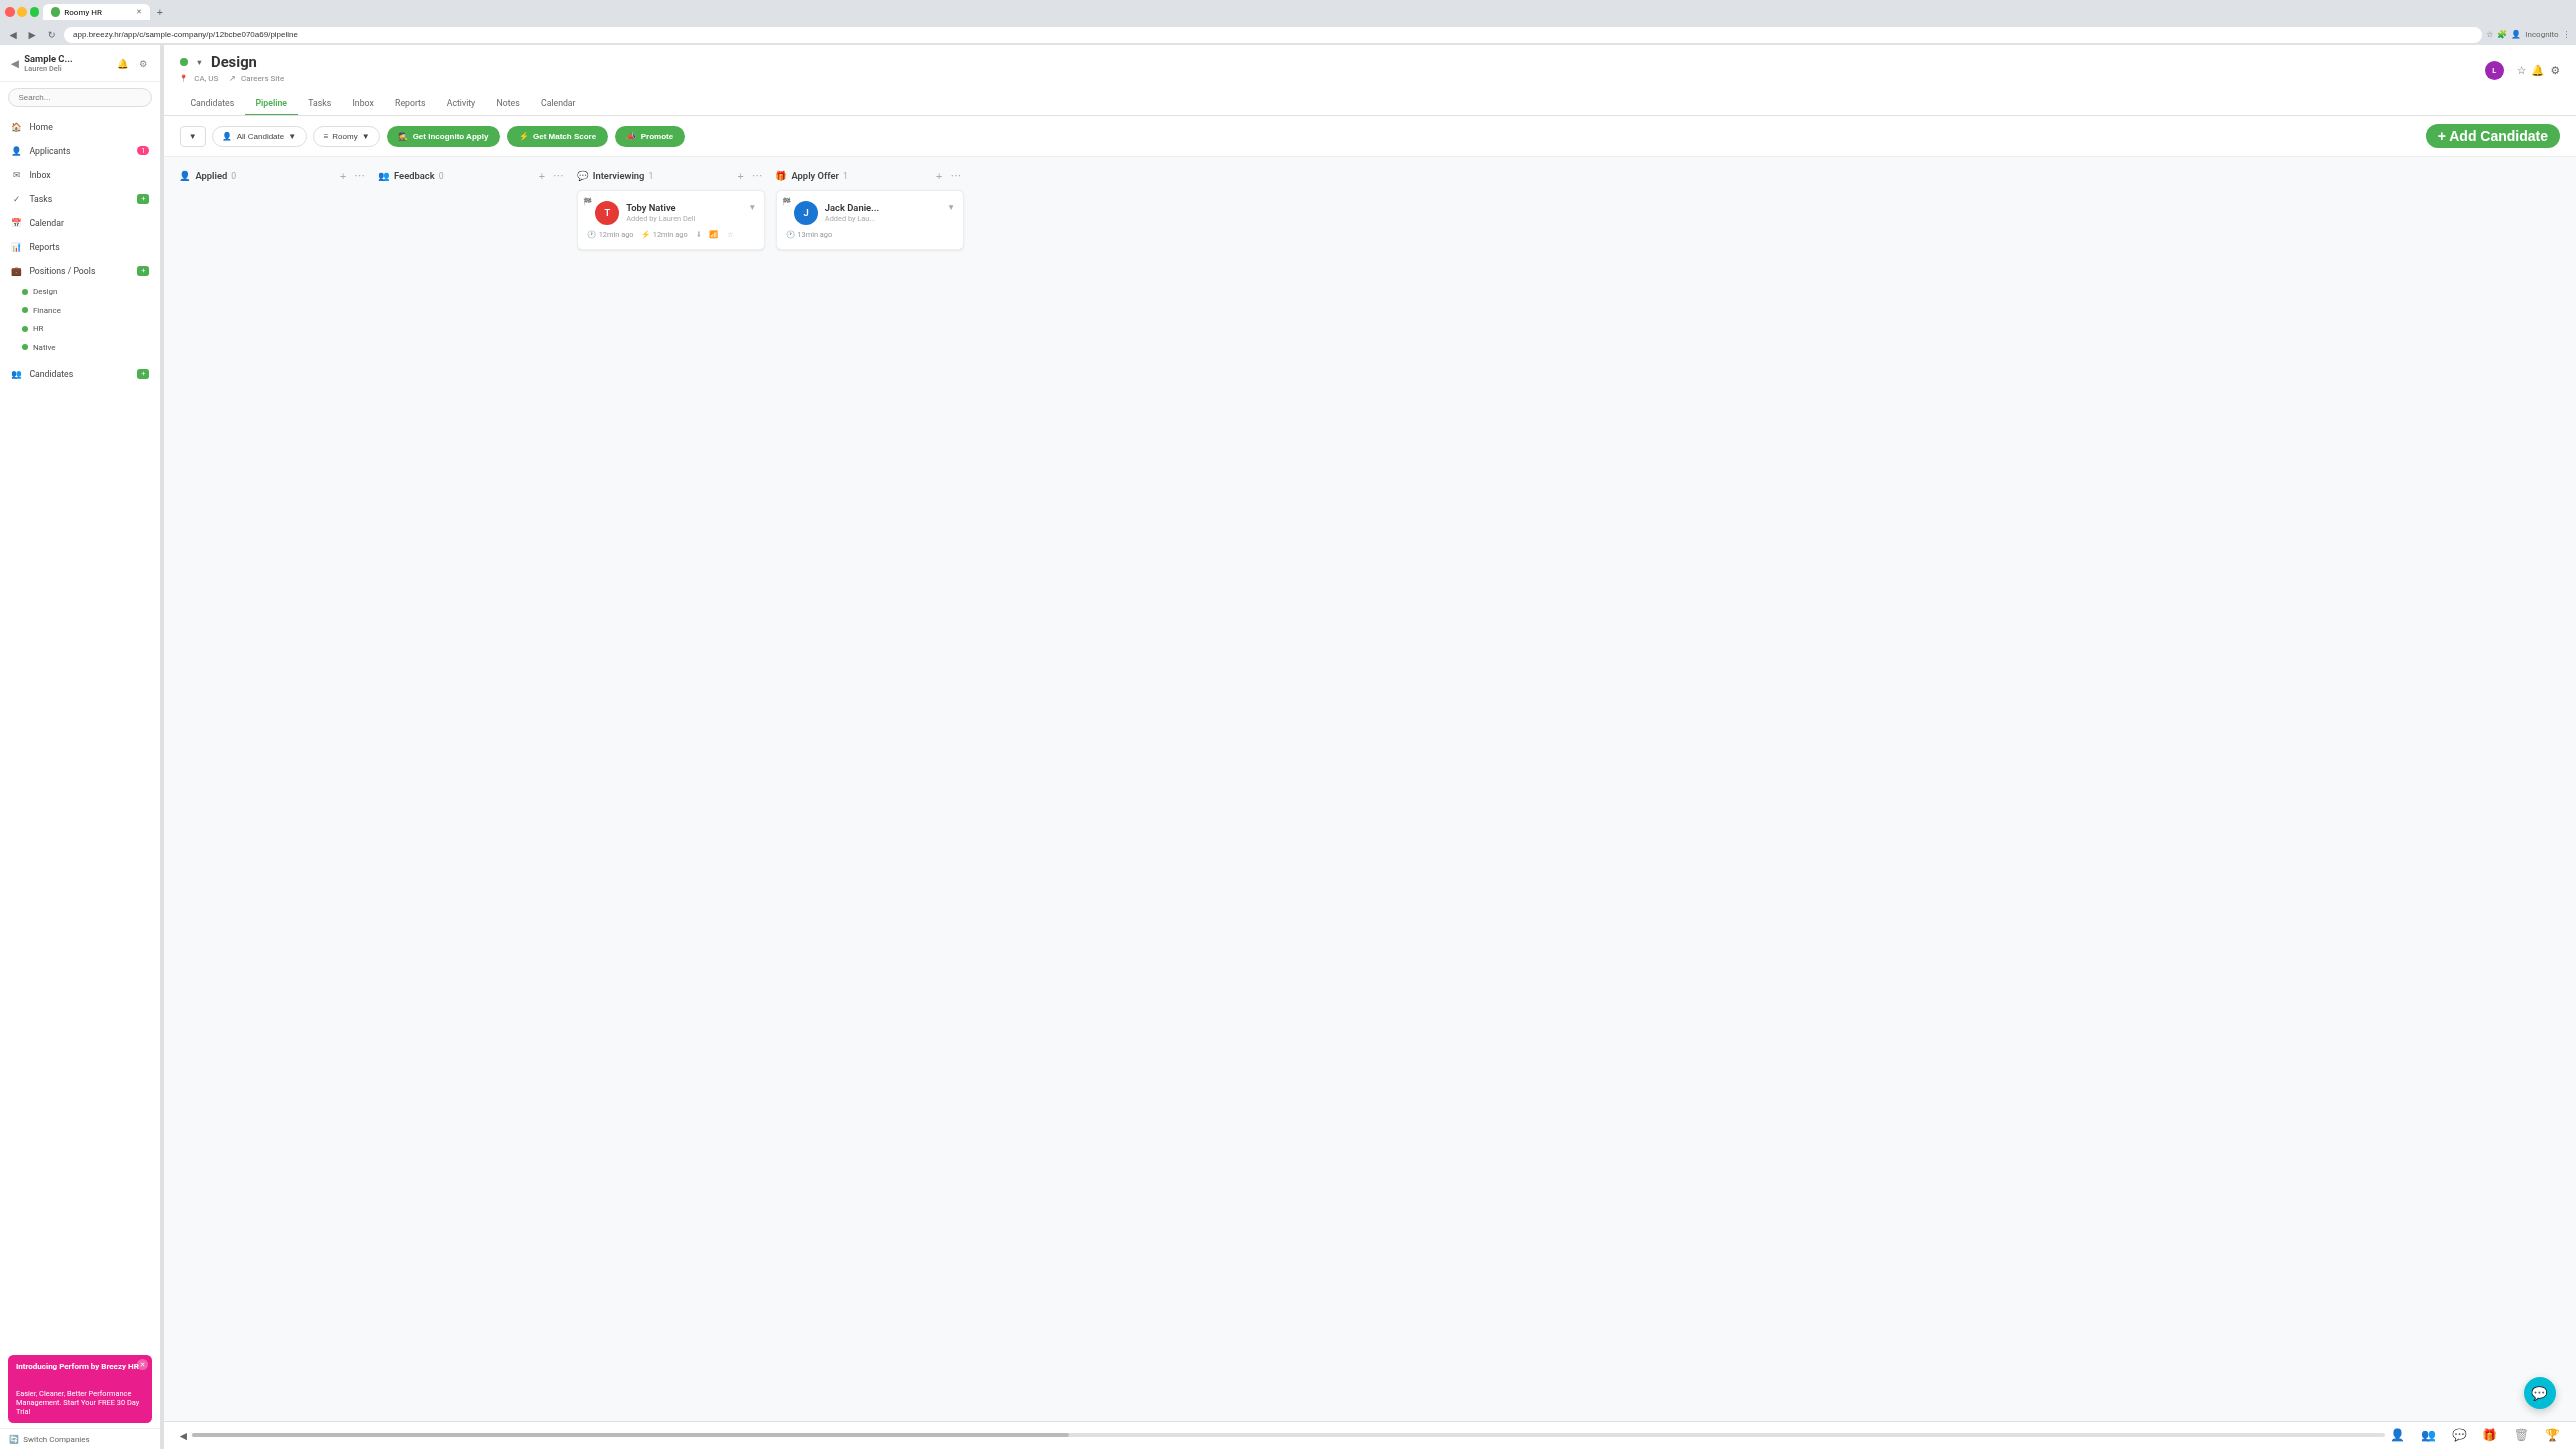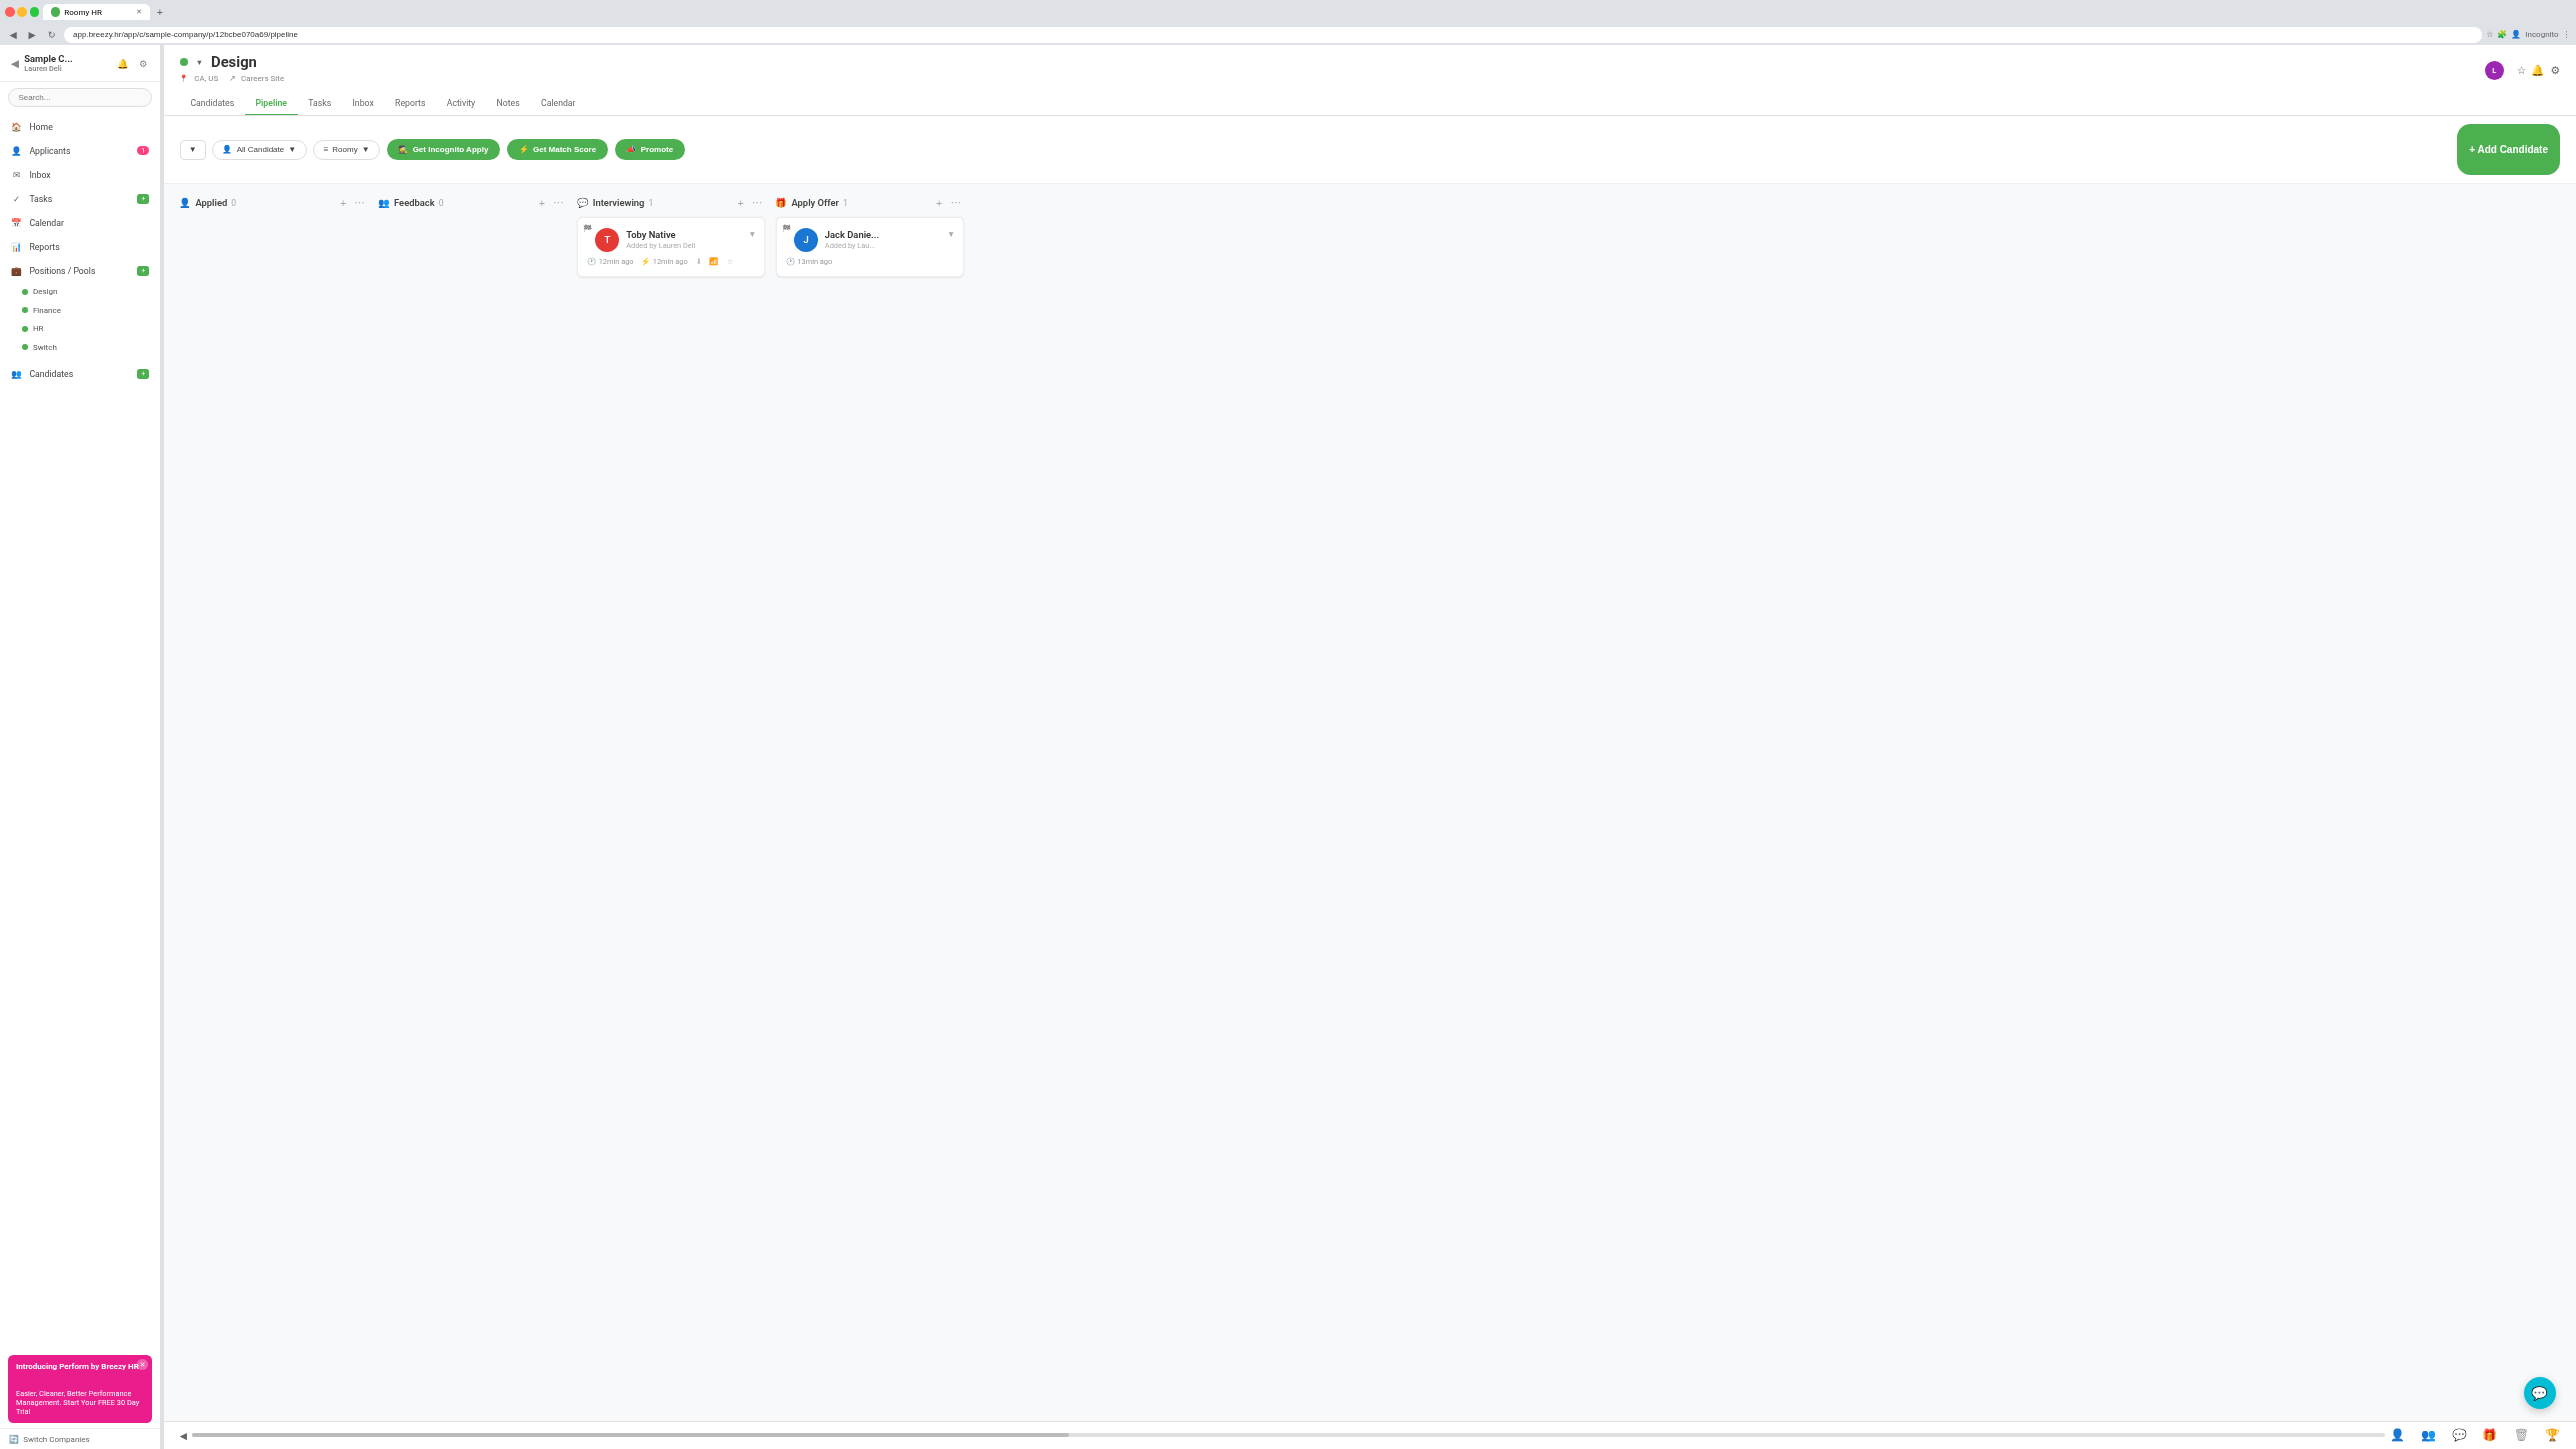--- a/index.html
+++ b/index.html
@@ -65,21 +65,21 @@
     .nav-tab.active { color: #4caf50; border-bottom-color: #4caf50; font-weight: 600; }
     .header-right { display: flex; align-items: center; gap: 5.4px; margin-left: auto; }
     .header-avatar { width: 19px; height: 19px; border-radius: 50%; background: #9c27b0; display: flex; align-items: center; justify-content: center; color: white; font-size: 7.4px; font-weight: 600; }
     .header-icons { display: flex; gap: 5.4px; align-items: center; color: #666; font-size: 10.7px; }
 
     
     .toolbar { padding: 8px 16px; display: flex; align-items: center; gap: 6.7px; border-bottom: 0.7px solid #eee; }
     .filter-btn { background: none; border: 0.7px solid #ddd; border-radius: 4px; padding: 4.7px 8px; display: flex; align-items: center; gap: 4px; cursor: pointer; font-size: 8px; color: #444; }
     .dropdown-btn { background: white; border: 0.7px solid #ddd; border-radius: 13.4px; padding: 4.7px 9.4px; display: flex; align-items: center; gap: 4px; cursor: pointer; font-size: 8px; color: #444; }
     .green-btn { background: #4caf50; color: white; border: none; border-radius: 13.4px; padding: 6px 12px; font-size: 8px; font-weight: 600; cursor: pointer; display: flex; align-items: center; gap: 4px; }
-    .add-btn { background: #4caf50; color: white; border: none; border-radius: 13.4px; padding: 20px 12px; font-size: 10px; font-weight: 600; cursor: pointer; display: flex; align-items: center; gap: 4px; margin-left: auto; }
+    .add-btn { background: #4caf50; color: white; border: none; border-radius: 13.4px; padding: 4px 12px; font-size: 14px; font-weight: 600; cursor: pointer; display: flex; align-items: center; gap: 4px; margin-left: auto; }
 
     
     .pipeline-board { flex: 1; overflow-x: auto; overflow-y: hidden; display: flex; padding: 10.7px 16px; gap: 10.7px; background: #f8f9fa; }
     .pipeline-col { min-width: 188px; max-width: 201px; display: flex; flex-direction: column; }
     .col-header { display: flex; align-items: center; justify-content: space-between; margin-bottom: 6.7px; }
     .col-title { font-size: 9.4px; font-weight: 600; color: #444; display: flex; align-items: center; gap: 4px; }
     .col-count { font-size: 8.7px; color: #aaa; font-weight: 400; }
     .col-actions { display: flex; gap: 2.7px; }
     .col-action-btn { background: none; border: none; cursor: pointer; color: #aaa; font-size: 10.7px; padding: 1.3px 2.7px; }
     .col-cards { display: flex; flex-direction: column; gap: 6.7px; }
@@ -208,21 +208,21 @@
       <div class="position-item">
         <span class="dot green"></span>
         <span>Finance</span>
       </div>
       <div class="position-item">
         <span class="dot green"></span>
         <span>HR</span>
       </div>
       <div class="position-item">
         <span class="dot green"></span>
-        <span>Switch</span>
+        <span>Native</span>
       </div>
 
       <div class="nav-item" style="margin-top:5.4px;">
         <span class="nav-icon">👥</span>
         <span class="nav-label">Candidates</span>
         <span class="badge plus">+</span>
       </div>
     </div>
 
     <div class="promo-banner">

